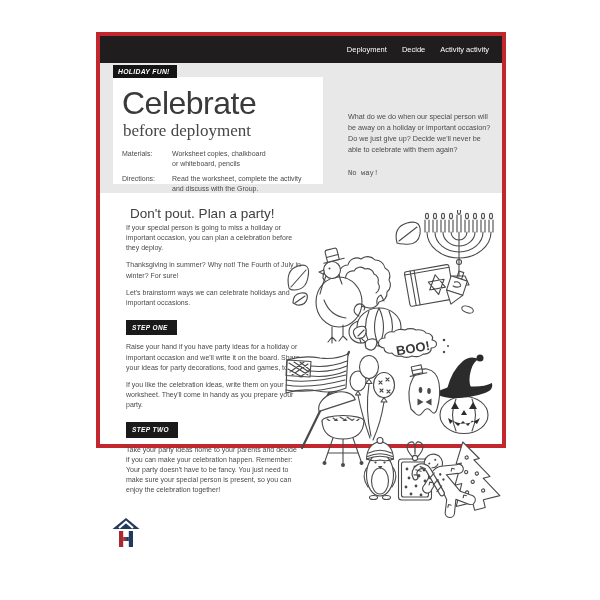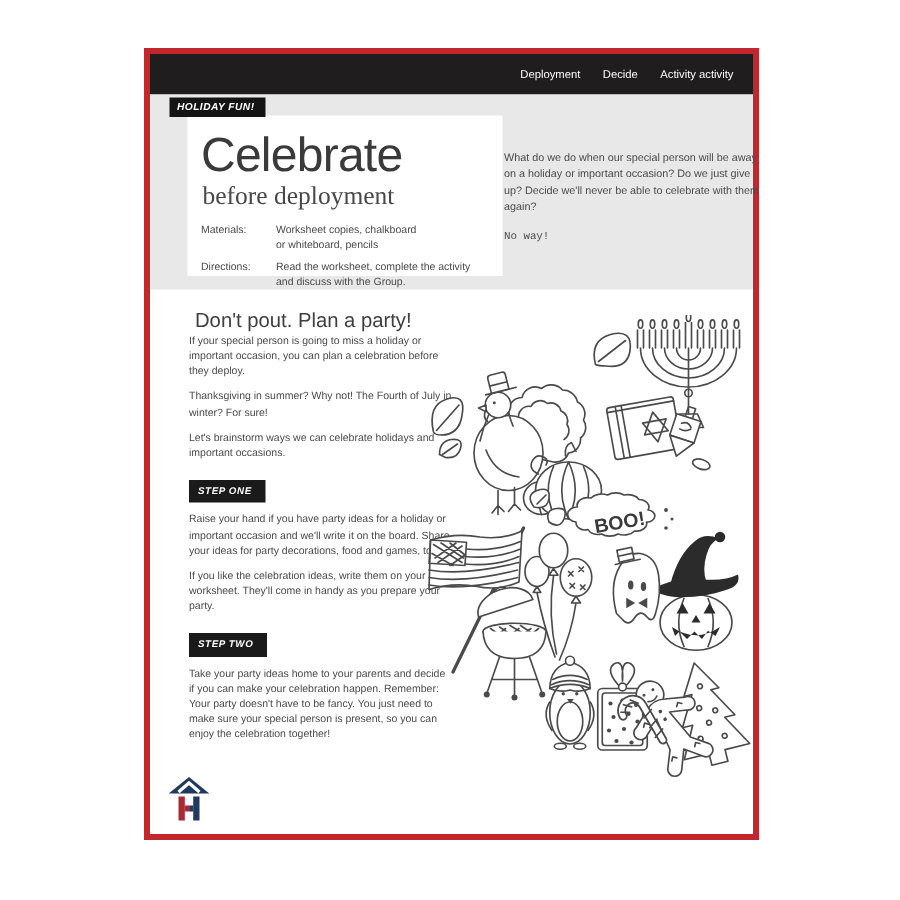--- a/index.html
+++ b/index.html
@@ -1,44 +1,44 @@
 <!DOCTYPE html>
 <html><head>
 <meta charset="utf-8">
 <style>
   html,body{margin:0;padding:0;background:#ffffff;}
   body{width:600px;height:600px;position:relative;font-family:"Liberation Sans",sans-serif;overflow:hidden;}
 
-  .page{position:absolute;left:96px;top:32px;width:410px;height:528px;background:#fff;
+  .page{position:absolute;left:96px;top:32px;width:410px;height:416px;background:#fff;
         border:4px solid #c1272d;box-sizing:border-box;}
 
   
   .topbar{position:absolute;left:0;top:0;width:402px;height:27px;background:#201d1e;
           display:flex;justify-content:flex-end;align-items:center;gap:15px;
           padding-right:13px;box-sizing:border-box;}
   .nav-item{color:#fff;font-size:7.5px;cursor:pointer;}
 
   
   .band{position:absolute;left:0;top:27px;width:402px;height:130px;background:#e9e8e8;}
 
   .badge-holiday{position:absolute;left:13px;top:29px;background:#141414;color:#fff;
           font-size:6.8px;font-weight:bold;font-style:italic;padding:3px 7px 3px 5px;
           letter-spacing:.3px;z-index:3;}
 
   .title-card{position:absolute;left:13px;top:41px;width:210px;height:107px;background:#fff;
-          box-sizing:border-box;padding:10px 10px 6px 9px;z-index:2;margin-left:12px;}
+          box-sizing:border-box;padding:10px 10px 6px 9px;z-index:2;}
   .title{font-size:32px;line-height:1.0;color:#3a3a3a;letter-spacing:-.5px;margin:0;font-weight:normal;}
   .subtitle{font-size:17px;color:#474747;margin:2px 0 0 1px;font-weight:normal;font-family:Liberation Serif, serif;}
   .meta{display:grid;grid-template-columns:48px 1fr;font-size:7px;color:#4a4a4a;
         line-height:1.45;margin-top:8px;column-gap:2px;row-gap:5px;}
   .meta .val{white-space:pre-line;}
 
   .hero-right{position:absolute;left:236px;top:63px;width:170px;font-size:7.2px;
         color:#4a4a4a;line-height:1.55;z-index:2;}
-  .hero-right p{margin:0;}
+  .hero-right p{margin:12px;}
   .no-way{margin-top:9px !important;font-family:Liberation Mono, monospace;}
 
   
   .headline{position:absolute;left:26px;top:166px;font-size:13.5px;color:#3f3f3f;
         font-weight:normal;margin:4px;}
   .col-text{position:absolute;left:26px;top:187px;width:176px;font-size:7px;
         color:#4a4a4a;line-height:1.45;}
   .col-text p{margin:0 0 7px 0;}
   .step-badge{display:inline-block;background:#1a1a1a;color:#fff;font-size:6.5px;
         font-weight:bold;font-style:italic;padding:3px 9px 3px 6px;letter-spacing:.4px;

